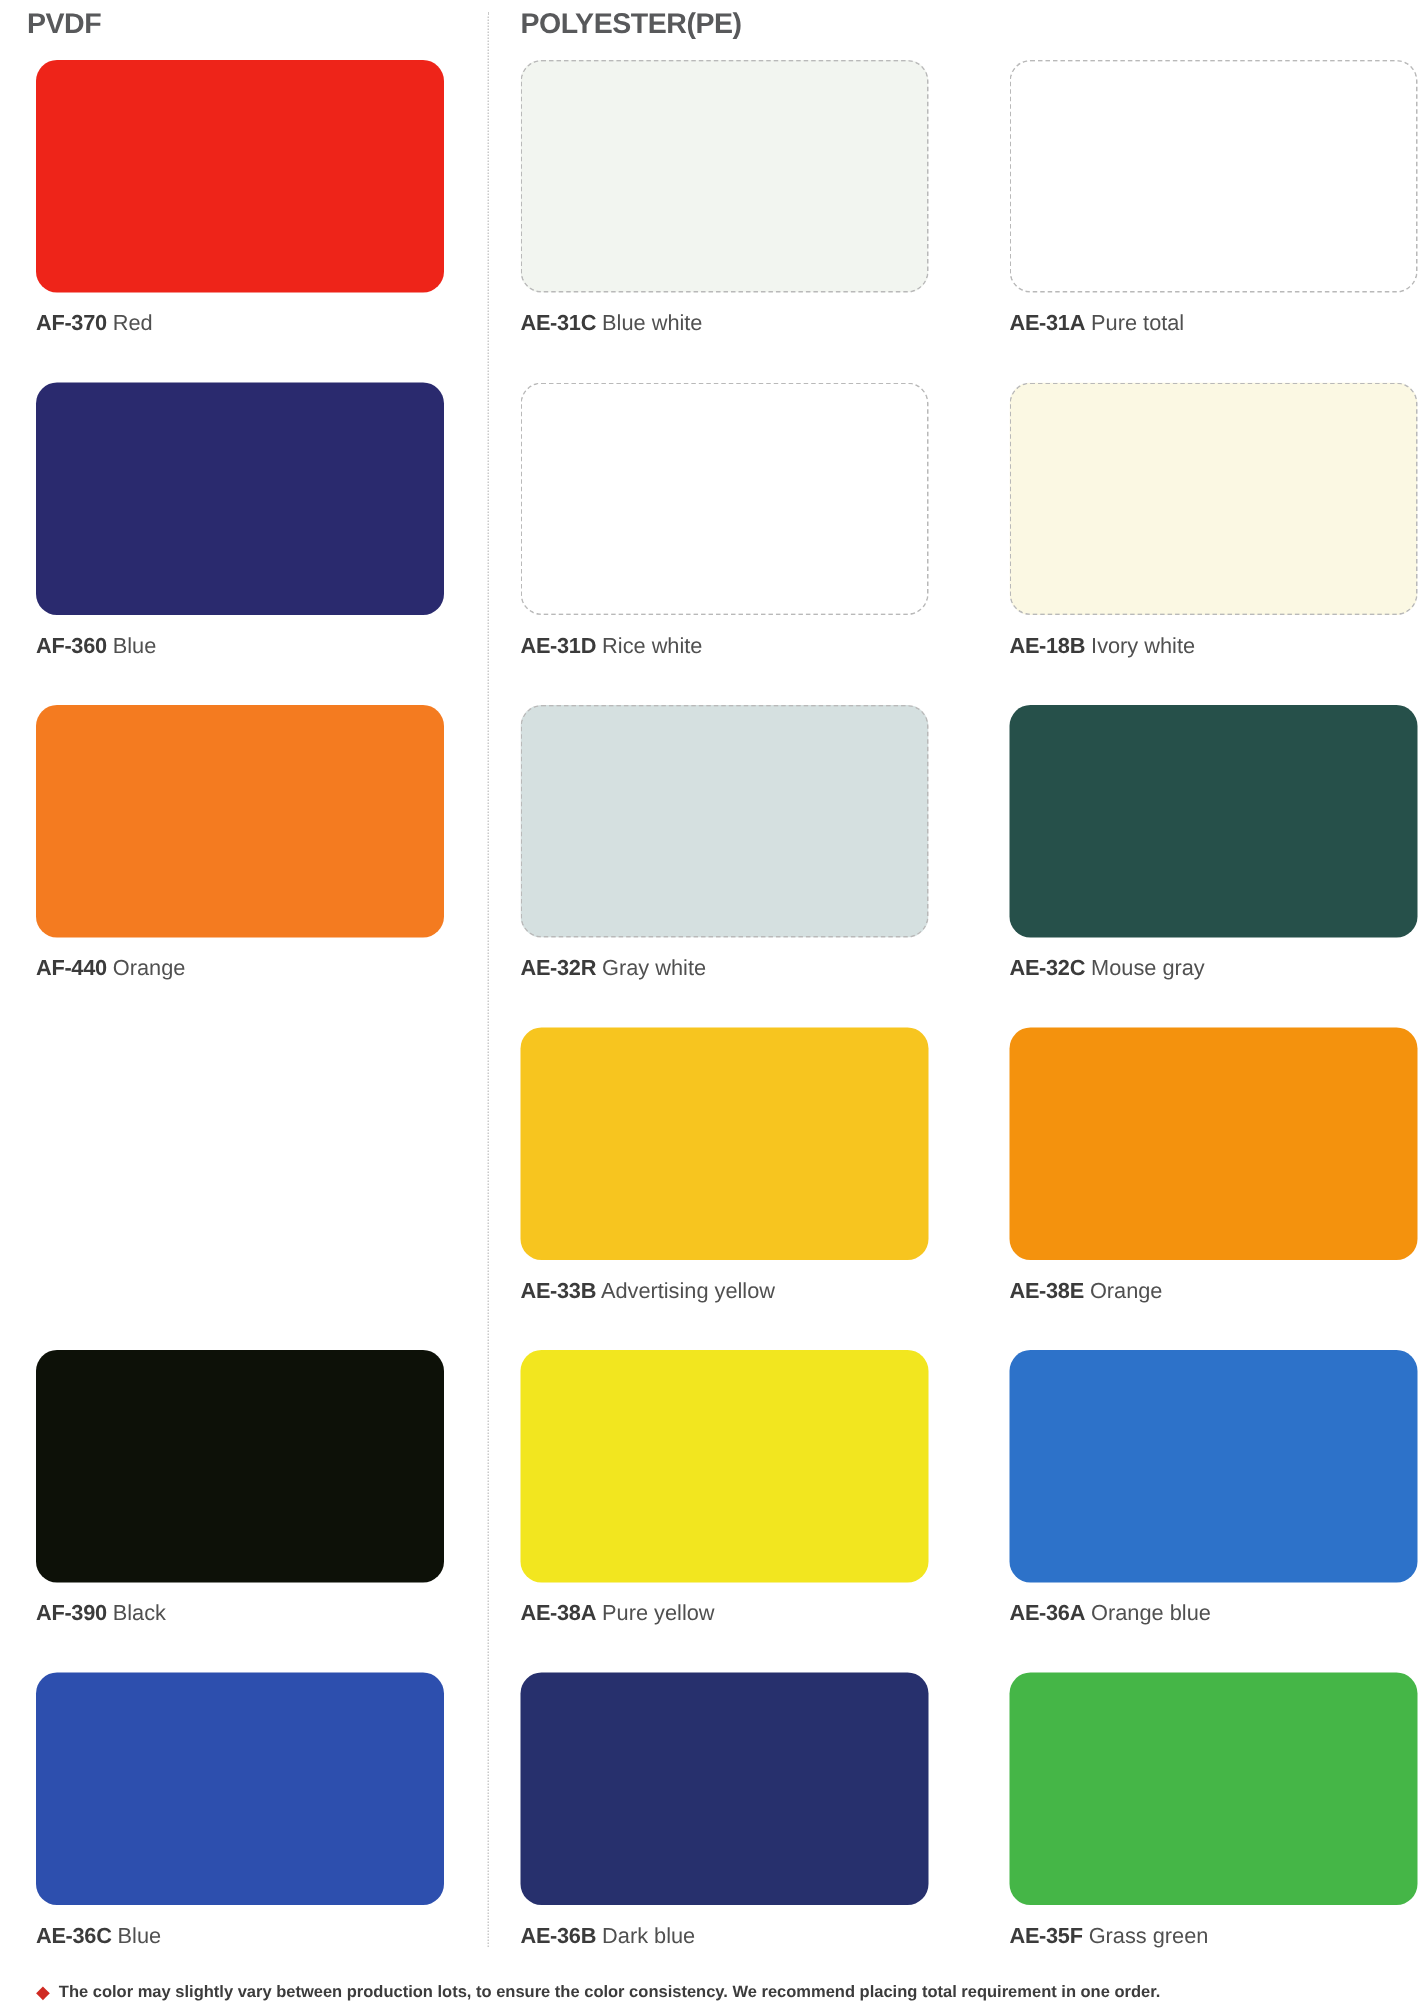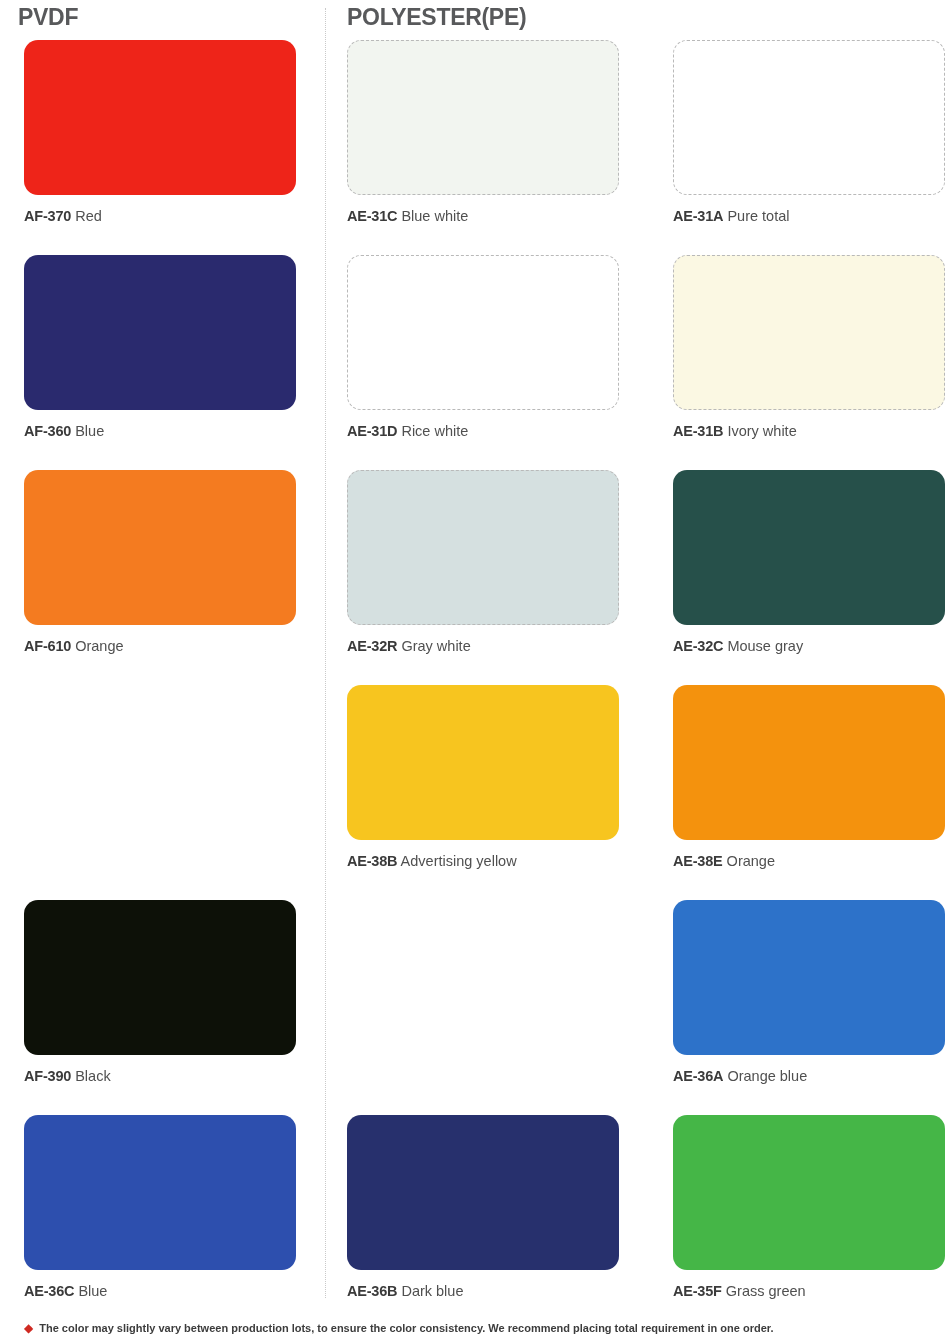--- a/index.html
+++ b/index.html
@@ -28,21 +28,21 @@
     position: absolute;
     top: 0;
     display: flex;
     align-items: center;
     height: 34px;
   }
   .hdr-pvdf { left: 18px; width: 500px; }
   .hdr-pe   { left: 347px; width: 601px; gap: 32px; }
 
   .hdr-title {
-    font-size: 23px;
+    font-size: 19px;
     font-weight: bold;
     color: #58595b;
     letter-spacing: -0.3px;
     white-space: nowrap;
     font-family: "Liberation Sans", sans-serif;
   }
   .hdr-rule {
     flex: 1 1 auto;
     margin-left: 14px;
     height: 10px;
@@ -198,31 +198,31 @@
     <div class="cell c2">
       <div class="swatch outlined" style="background: rgb(255, 255, 255);"></div>
       <div class="caption">
         <span class="code">AE-31D</span>
         <span class="name">Rice white</span>
       </div>
     </div>
     <div class="cell c3">
       <div class="swatch outlined" style="background: rgb(251, 248, 227);"></div>
       <div class="caption">
-        <span class="code">AE-31B</span>
+        <span class="code">AE-18B</span>
         <span class="name">Ivory white</span>
       </div>
     </div>
   </div>
 
   <div class="row">
     <div class="cell c1">
       <div class="swatch" style="background: rgb(244, 123, 32);"></div>
       <div class="caption">
-        <span class="code">AF-610</span>
+        <span class="code">AF-440</span>
         <span class="name">Orange</span>
       </div>
     </div>
     <div class="cell c2">
       <div class="swatch outlined" style="background: rgb(213, 224, 224);"></div>
       <div class="caption">
         <span class="code">AE-32R</span>
         <span class="name">Gray white</span>
       </div>
     </div>
@@ -232,39 +232,46 @@
         <span class="code">AE-32C</span>
         <span class="name">Mouse gray</span>
       </div>
     </div>
   </div>
 
   <div class="row">
     <div class="cell c2">
       <div class="swatch" style="background: rgb(247, 197, 31);"></div>
       <div class="caption">
-        <span class="code">AE-38B</span>
+        <span class="code">AE-33B</span>
         <span class="name">Advertising yellow</span>
       </div>
     </div>
     <div class="cell c3">
       <div class="swatch" style="background: rgb(244, 146, 13);"></div>
       <div class="caption">
         <span class="code">AE-38E</span>
         <span class="name">Orange</span>
       </div>
     </div>
   </div>
 
   <div class="row">
     <div class="cell c1">
       <div class="swatch" style="background: rgb(13, 17, 8);"></div>
       <div class="caption">
         <span class="code">AF-390</span>
         <span class="name">Black</span>
+      </div>
+    </div>
+    <div class="cell c2">
+      <div class="swatch" style="background: rgb(242, 230, 31);"></div>
+      <div class="caption">
+        <span class="code">AE-38A</span>
+        <span class="name">Pure yellow</span>
       </div>
     </div>
     <div class="cell c3">
       <div class="swatch" style="background: rgb(45, 114, 201);"></div>
       <div class="caption">
         <span class="code">AE-36A</span>
         <span class="name">Orange blue</span>
       </div>
     </div>
   </div>

